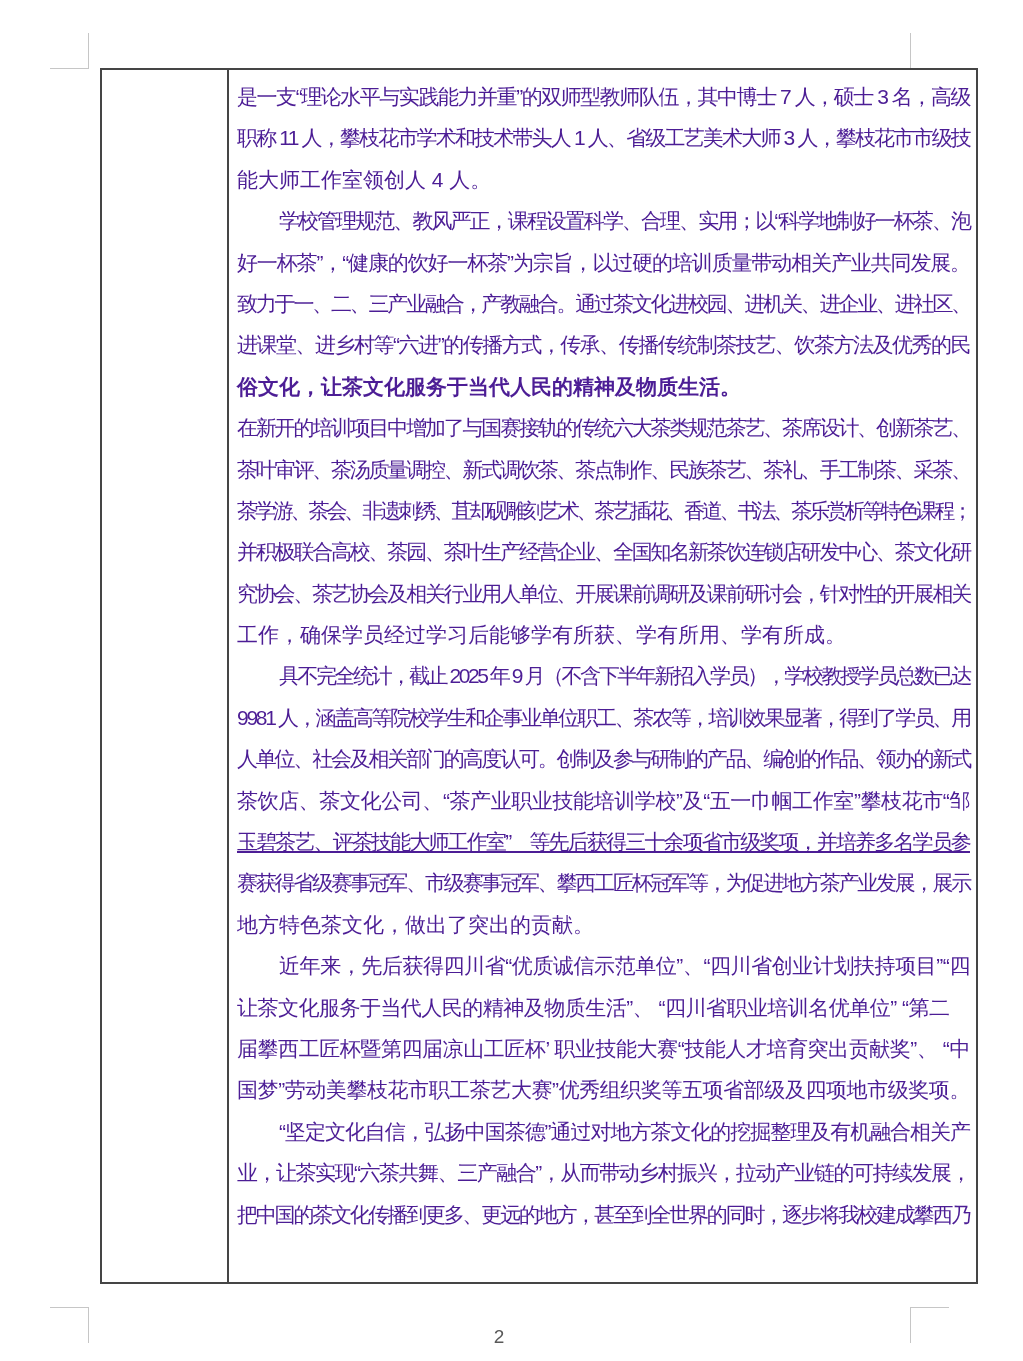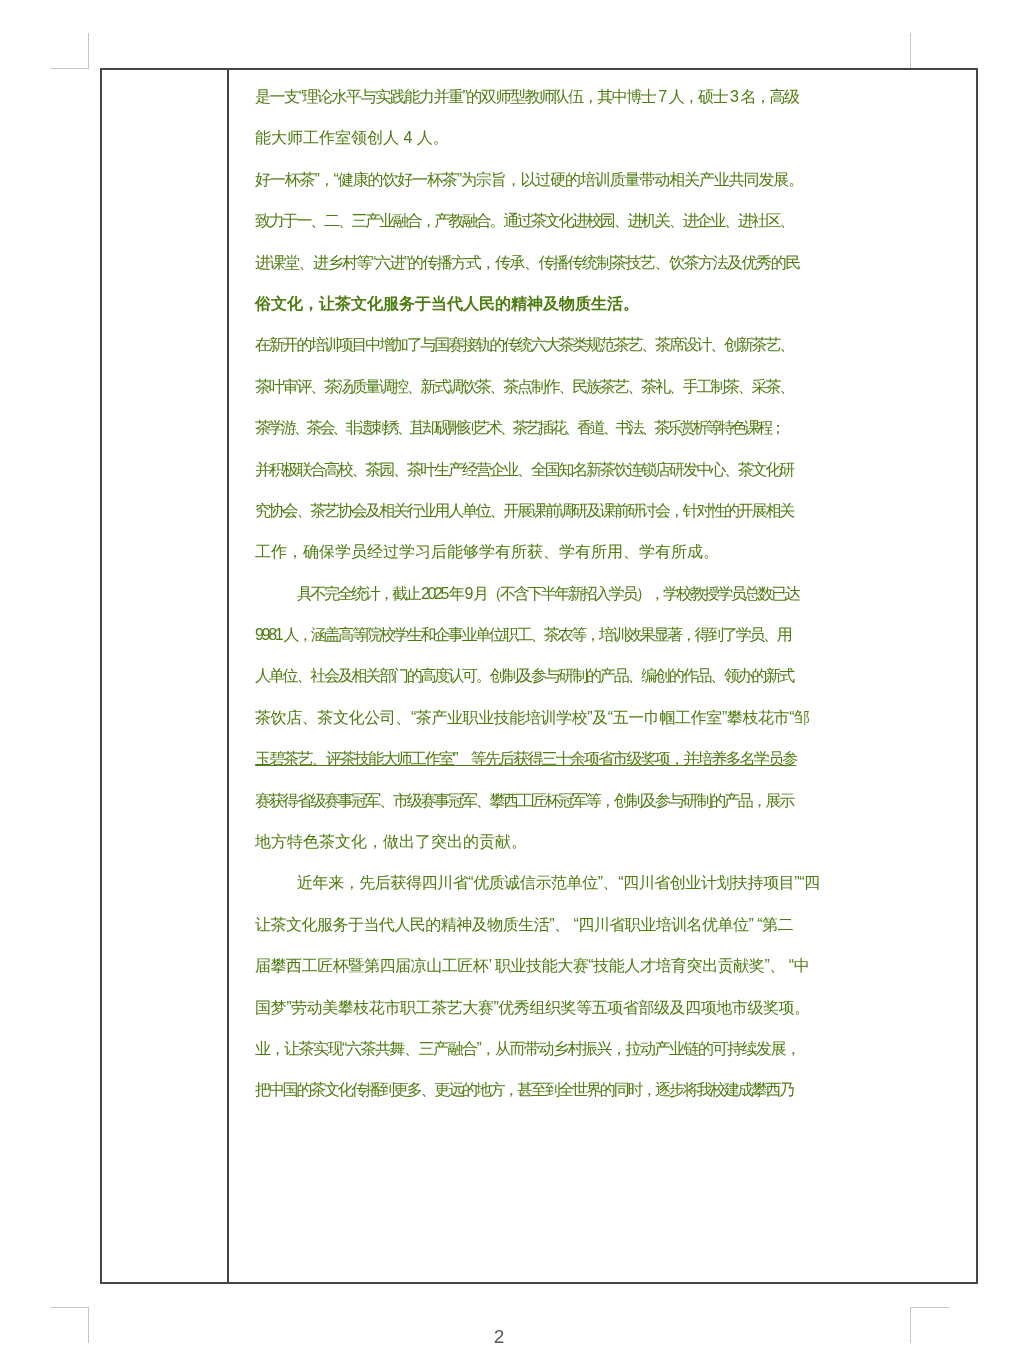--- a/index.html
+++ b/index.html
@@ -19,22 +19,22 @@
     position:absolute; left:100px; top:68px; width:878px; height:1216px;
     border:2px solid #454545; box-sizing:border-box; display:flex;
   }
   #cell-left {
     width:127px; flex:0 0 127px; border-right:2px solid #454545; box-sizing:border-box;
   }
   #cell-main {
     flex:1 1 auto; padding:6px 6px 0 8px; box-sizing:border-box; overflow:hidden;
   }
   .line {
-    height:41.4px; line-height:41.4px; font-size:16px; white-space:pre;
-    overflow:visible; color:#4d7c0f;margin-left:18px;
+    height:41.4px; line-height:41.4px; font-size:21px; white-space:pre;
+    overflow:visible; color:#4c1d95;
   }
   .line.indent { text-indent:42px; }
   
   #page-num {
     position:absolute; left:50px; top:1326px; width:898px; text-align:center;
     font-size:19px; color:#595959;
   }
 </style>
 </head>
 <body>
@@ -44,42 +44,45 @@
   <div class="crop tl"></div>
   <div class="crop tr"></div>
   <div class="crop bl"></div>
   <div class="crop br"></div>
 
   <div id="doc-table">
     <div id="cell-left"></div>
     <div id="cell-main">
 
     <div class="line"><span style="letter-spacing: -1.45785px;">是一支“理论水平与实践能力并重”的双师型教师队伍，其中博士 7 人，硕士 3 名，高级</span></div>
+        <div class="line"><span style="letter-spacing: -1.82604px;">职称 11 人，攀枝花市学术和技术带头人 1 人、省级工艺美术大师 3 人，攀枝花市市级技</span></div>
         <div class="line last"><span style="letter-spacing: 0px;">能大师工作室领创人 4 人。</span></div>
+        <div class="line indent"><span style="letter-spacing: -1.94595px;">学校管理规范、教风严正，课程设置科学、合理、实用；以“科学地制好一杯茶、泡</span></div>
         <div class="line"><span style="letter-spacing: -1.1278px;">好一杯茶”，“健康的饮好一杯茶”为宗旨，以过硬的培训质量带动相关产业共同发展。</span></div>
         <div class="line"><span style="letter-spacing: -2.20513px;">致力于一、二、三产业融合，产教融合。通过茶文化进校园、进机关、进企业、进社区、</span></div>
         <div class="line"><span style="letter-spacing: -1.48718px;">进课堂、进乡村等“六进”的传播方式，传承、传播传统制茶技艺、饮茶方法及优秀的民</span></div>
         <div class="line last"><span style="letter-spacing: 0px; font-weight: bold;">俗文化，让茶文化服务于当代人民的精神及物质生活。</span></div>
         <div class="line"><span style="letter-spacing: -2.20513px;">在新开的培训项目中增加了与国赛接轨的传统六大茶类规范茶艺、茶席设计、创新茶艺、</span></div>
         <div class="line"><span style="letter-spacing: -2.20513px;">茶叶审评、茶汤质量调控、新式调饮茶、茶点制作、民族茶艺、茶礼、手工制茶、采茶、</span></div>
         <div class="line"><span style="letter-spacing: -3.12195px;">茶学游、茶会、非遗刺绣、苴却砚雕刻艺术、茶艺插花、香道、书法、茶乐赏析等特色课程；</span></div>
         <div class="line"><span style="letter-spacing: -2.20513px;">并积极联合高校、茶园、茶叶生产经营企业、全国知名新茶饮连锁店研发中心、茶文化研</span></div>
         <div class="line"><span style="letter-spacing: -2.20513px;">究协会、茶艺协会及相关行业用人单位、开展课前调研及课前研讨会，针对性的开展相关</span></div>
         <div class="line last"><span style="letter-spacing: 0px;">工作，确保学员经过学习后能够学有所获、学有所用、学有所成。</span></div>
         <div class="line indent"><span style="letter-spacing: -2.43568px;">具不完全统计，截止 2025 年 9 月（不含下半年新招入学员），学校教授学员总数已达</span></div>
         <div class="line"><span style="letter-spacing: -2.29911px;">9981 人，涵盖高等院校学生和企事业单位职工、茶农等，培训效果显著，得到了学员、用</span></div>
         <div class="line"><span style="letter-spacing: -2.20513px;">人单位、社会及相关部门的高度认可。创制及参与研制的产品、编创的作品、领办的新式</span></div>
         <div class="line"><span style="letter-spacing: -0.409455px;">茶饮店、茶文化公司、“茶产业职业技能培训学校”及“五一巾帼工作室”攀枝花市“邹</span></div>
         <div class="line"><span style="letter-spacing: -1.84615px; text-decoration: underline;">玉碧茶艺、评茶技能大师工作室”　等先后获得三十余项省市级奖项，并培养多名学员参</span></div>
-        <div class="line"><span style="letter-spacing: -2.20513px;">赛获得省级赛事冠军、市级赛事冠军、攀西工匠杯冠军等，创制及参与研制的产品，展示</span></div>
+        <div class="line"><span style="letter-spacing: -2.20513px;">赛获得省级赛事冠军、市级赛事冠军、攀西工匠杯冠军等，为促进地方茶产业发展，展示</span></div>
         <div class="line last"><span style="letter-spacing: 0px; text-align: center;">地方特色茶文化，做出了突出的贡献。</span></div>
         <div class="line indent"><span style="letter-spacing: -0.431588px;">近年来，先后获得四川省“优质诚信示范单位”、“四川省创业计划扶持项目”“四</span></div>
         <div class="line"><span style="letter-spacing: -0.516406px;">让茶文化服务于当代人民的精神及物质生活”、 “四川省职业培训名优单位” “第二</span></div>
         <div class="line"><span style="letter-spacing: -0.438672px;">届攀西工匠杯暨第四届凉山工匠杯’ 职业技能大赛“技能人才培育突出贡献奖”、 “中</span></div>
         <div class="line last"><span style="letter-spacing: -0.432432px; text-align: center;">国梦”劳动美攀枝花市职工茶艺大赛”优秀组织奖等五项省部级及四项地市级奖项。</span></div>
+        <div class="line indent"><span style="letter-spacing: -1.02778px;">“坚定文化自信，弘扬中国茶德”通过对地方茶文化的挖掘整理及有机融合相关产</span></div>
         <div class="line"><span style="letter-spacing: -1.48718px;">业，让茶实现“六茶共舞、三产融合”，从而带动乡村振兴，拉动产业链的可持续发展，</span></div>
         <div class="line"><span style="letter-spacing: -2.20513px;">把中国的茶文化传播到更多、更远的地方，甚至到全世界的同时，逐步将我校建成攀西乃</span></div>
       </div>
   </div>
 
   <div id="page-num">2</div>
 
 </div>
 
 </body></html>

